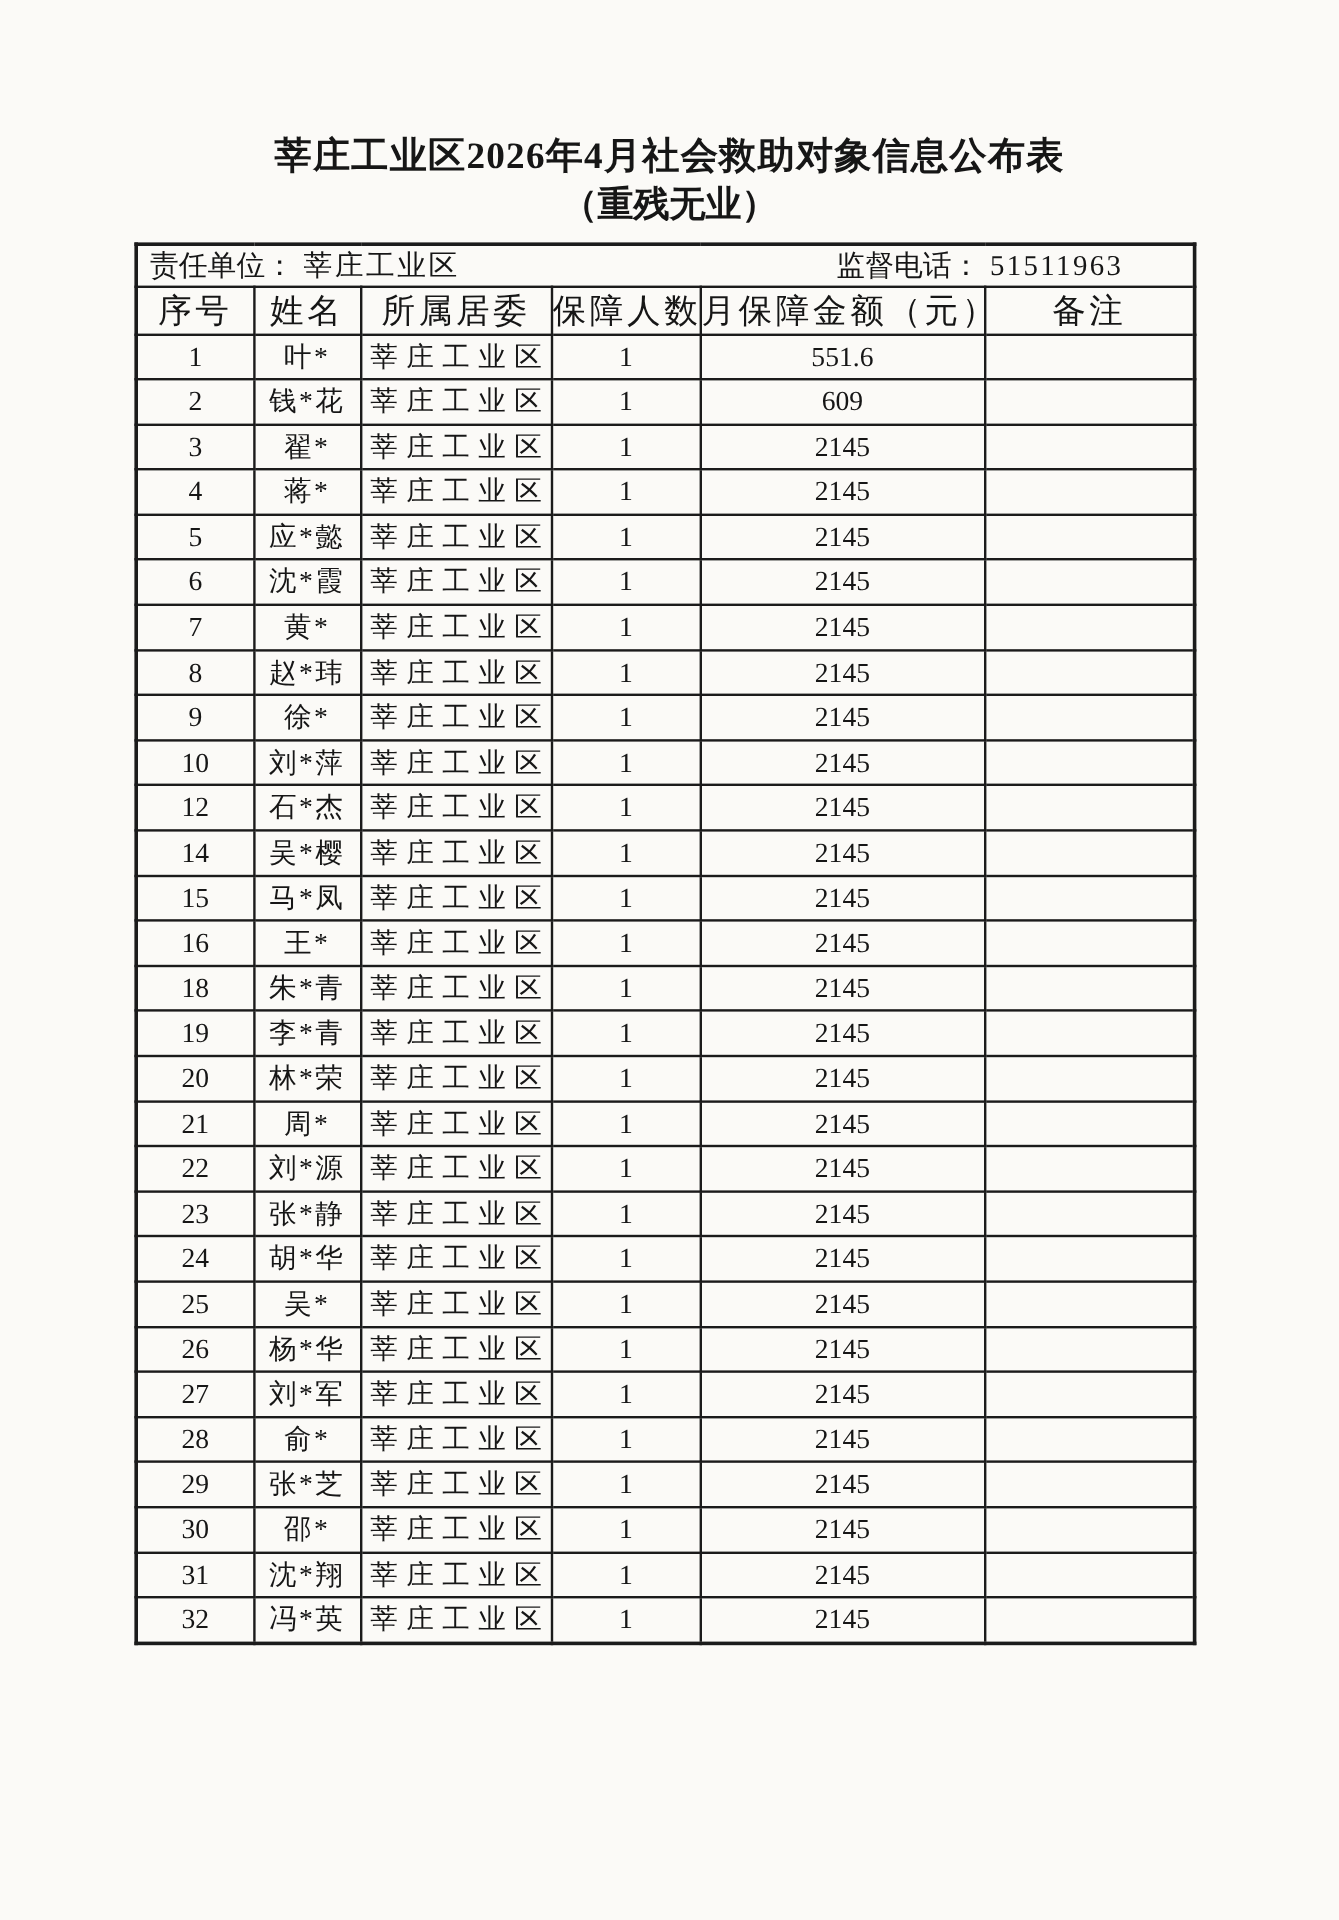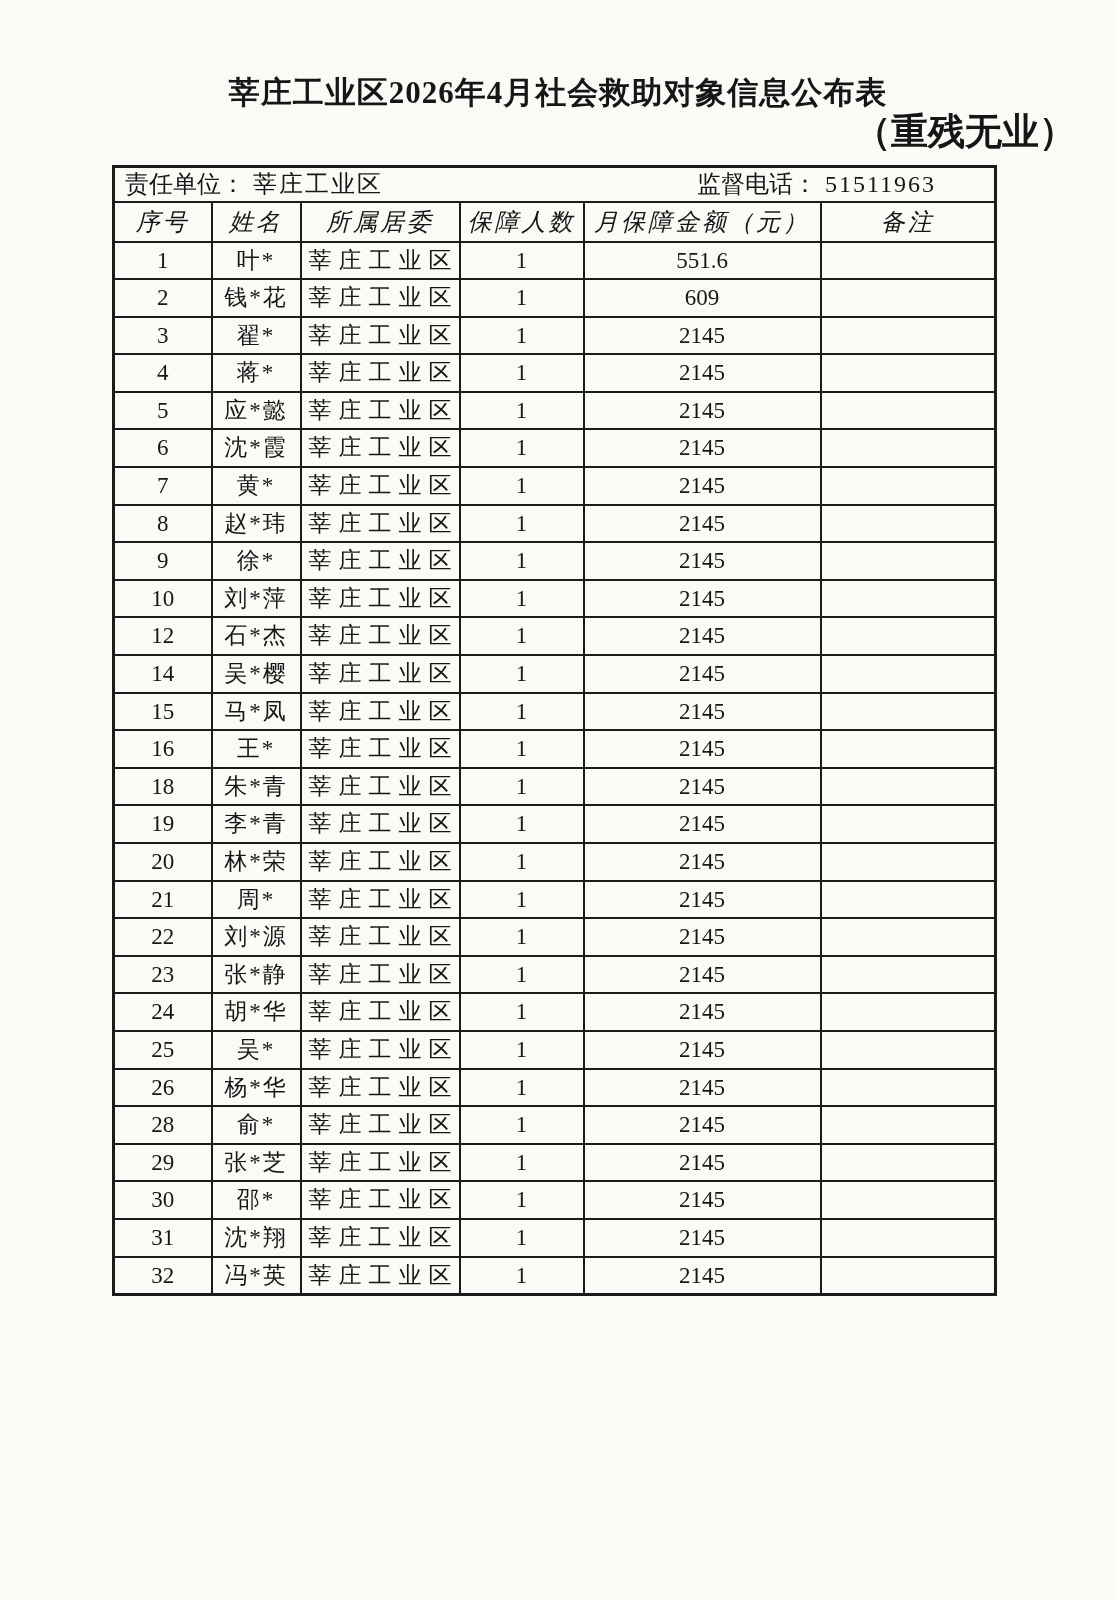--- a/index.html
+++ b/index.html
@@ -9,37 +9,36 @@
     height: 1600px;
     background: #fbfaf7;
     font-family: "Liberation Serif", "DejaVu Serif", serif;
     color: #161616;
     overflow: hidden;
   }
   .page {
     position: relative;
     width: 1116px;
     height: 1600px;
-    padding-top: 73px;
+    padding-top: 110px;
   }
   .doc-title {
     text-align: center;
     font-size: 31px;
     font-weight: bold;
     letter-spacing: 1px;
     line-height: 40px;
     margin: 0 40px;
   }
   .doc-subtitle {
-    text-align: right;
-    font-size: 37px;
+    text-align: center;
+    font-size: 30px;
     font-weight: bold;
     line-height: 38px;
     margin: 2px 40px 0 40px;
-    font-family: Liberation Mono, monospace;
   }
   table.main-table {
     border-collapse: collapse;
     table-layout: fixed;
     width: 882px;
     margin: 12px 0 12px 112px;
     border: 3px solid #1b1b1b;
   }
   table.main-table td, table.main-table th {
     border: 2px solid #1b1b1b;
@@ -57,23 +56,22 @@
   .info-flex {
     display: flex;
     justify-content: space-between;
     align-items: center;
     padding: 0 58px 0 10px;
   }
   .info-left, .info-right { display: flex; align-items: baseline; }
   .info-value { letter-spacing: 2px; margin-left: 8px; }
   tr.header-row th {
     height: 40px;
-    font-size: 24px;
+    font-size: 28px;
     letter-spacing: 3px;
-    font-style: italic;
   }
   tr.data-row td {
     height: 35.6px;
     font-size: 23px;
     line-height: 35.6px;
   }
   tr.data-row td.cell-committee { letter-spacing: 7px; text-indent: 7px; }
   tr.data-row td.cell-name { letter-spacing: 2px; }
 </style>
 </head>
@@ -296,20 +294,28 @@
     </tr>
         <tr class="data-row">
       <td class="cell-serial">26</td>
       <td class="cell-name">杨*华</td>
       <td class="cell-committee">莘庄工业区</td>
       <td class="cell-headcount">1</td>
       <td class="cell-amount">2145</td>
       <td class="cell-remark"></td>
     </tr>
         <tr class="data-row">
+      <td class="cell-serial">27</td>
+      <td class="cell-name">刘*军</td>
+      <td class="cell-committee">莘庄工业区</td>
+      <td class="cell-headcount">1</td>
+      <td class="cell-amount">2145</td>
+      <td class="cell-remark"></td>
+    </tr>
+        <tr class="data-row">
       <td class="cell-serial">28</td>
       <td class="cell-name">俞*</td>
       <td class="cell-committee">莘庄工业区</td>
       <td class="cell-headcount">1</td>
       <td class="cell-amount">2145</td>
       <td class="cell-remark"></td>
     </tr>
         <tr class="data-row">
       <td class="cell-serial">29</td>
       <td class="cell-name">张*芝</td>

